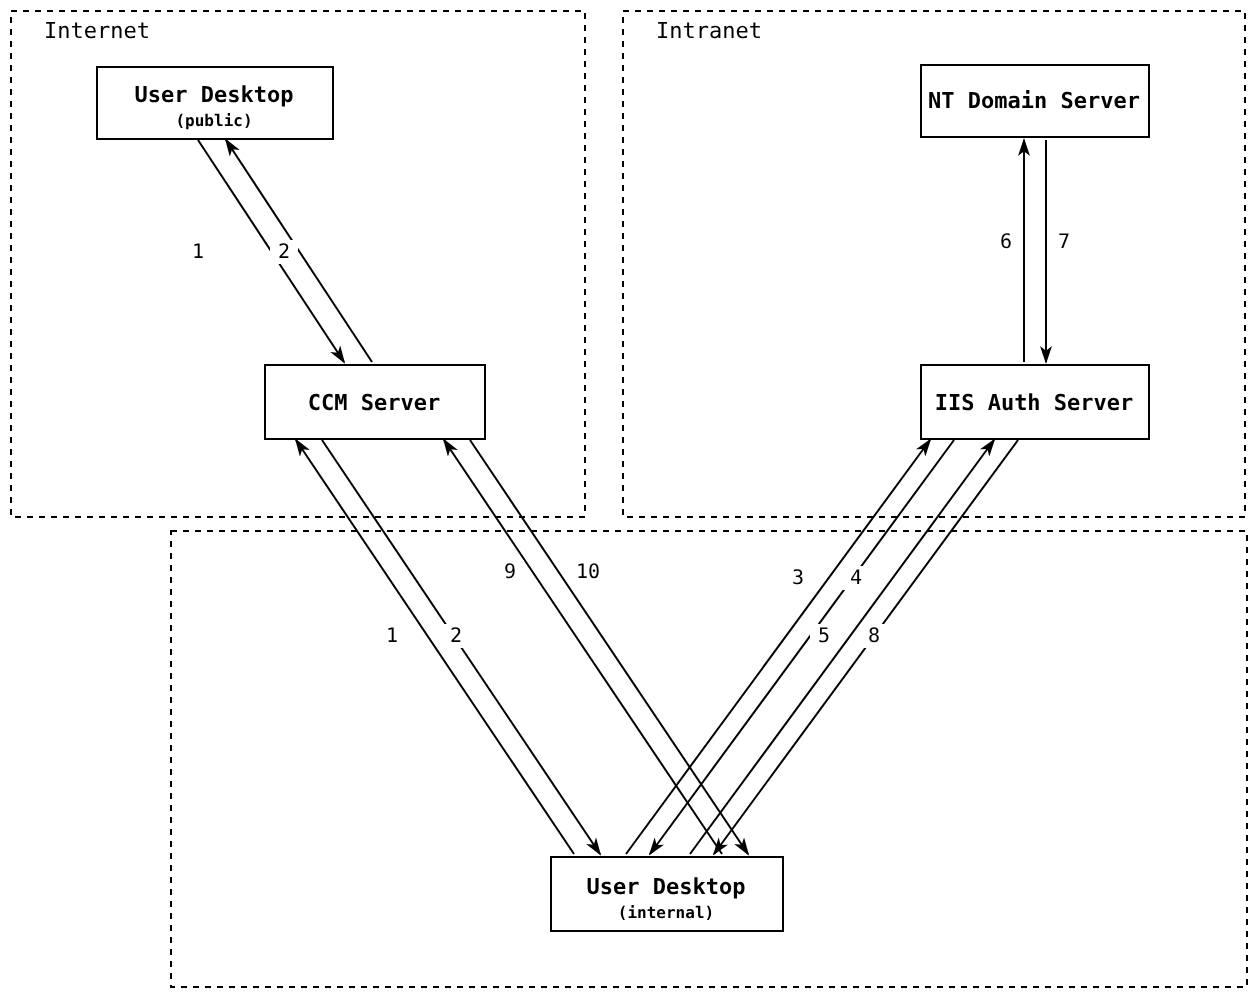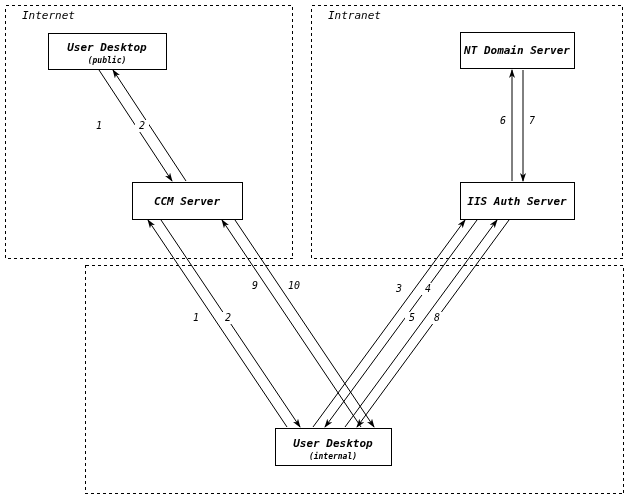--- a/index.html
+++ b/index.html
@@ -7,21 +7,20 @@
     padding: 0;
     background: #ffffff;
   }
   #canvas {
     position: relative;
     width: 627px;
     height: 497px;
     background: #ffffff;
     font-family: "DejaVu Sans Mono", "Liberation Mono", monospace;
     overflow: hidden;
-    font-style: italic;
   }
   #diagram-svg {
     position: absolute;
     left: 0;
     top: 0;
     width: 627px;
     height: 497px;
   }
   .zone-label {
     font-family: "DejaVu Sans Mono", "Liberation Mono", monospace;

